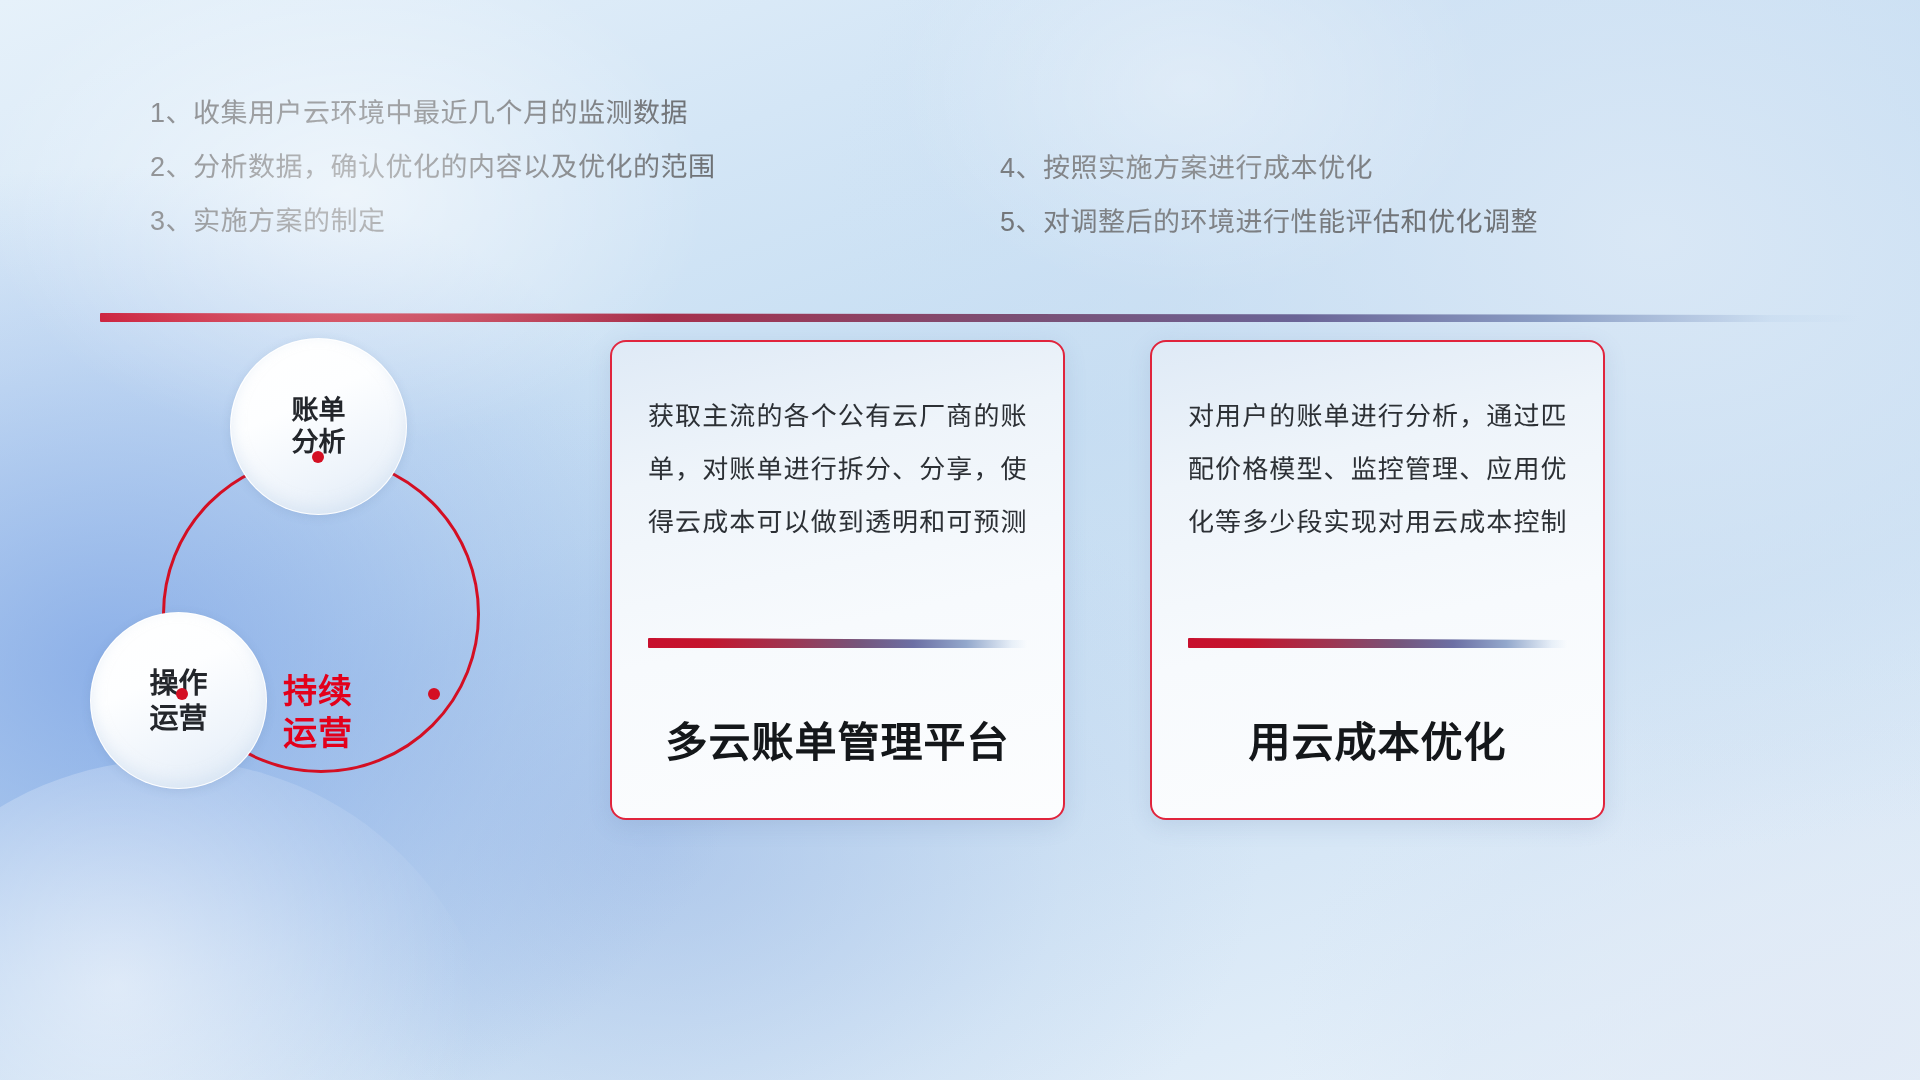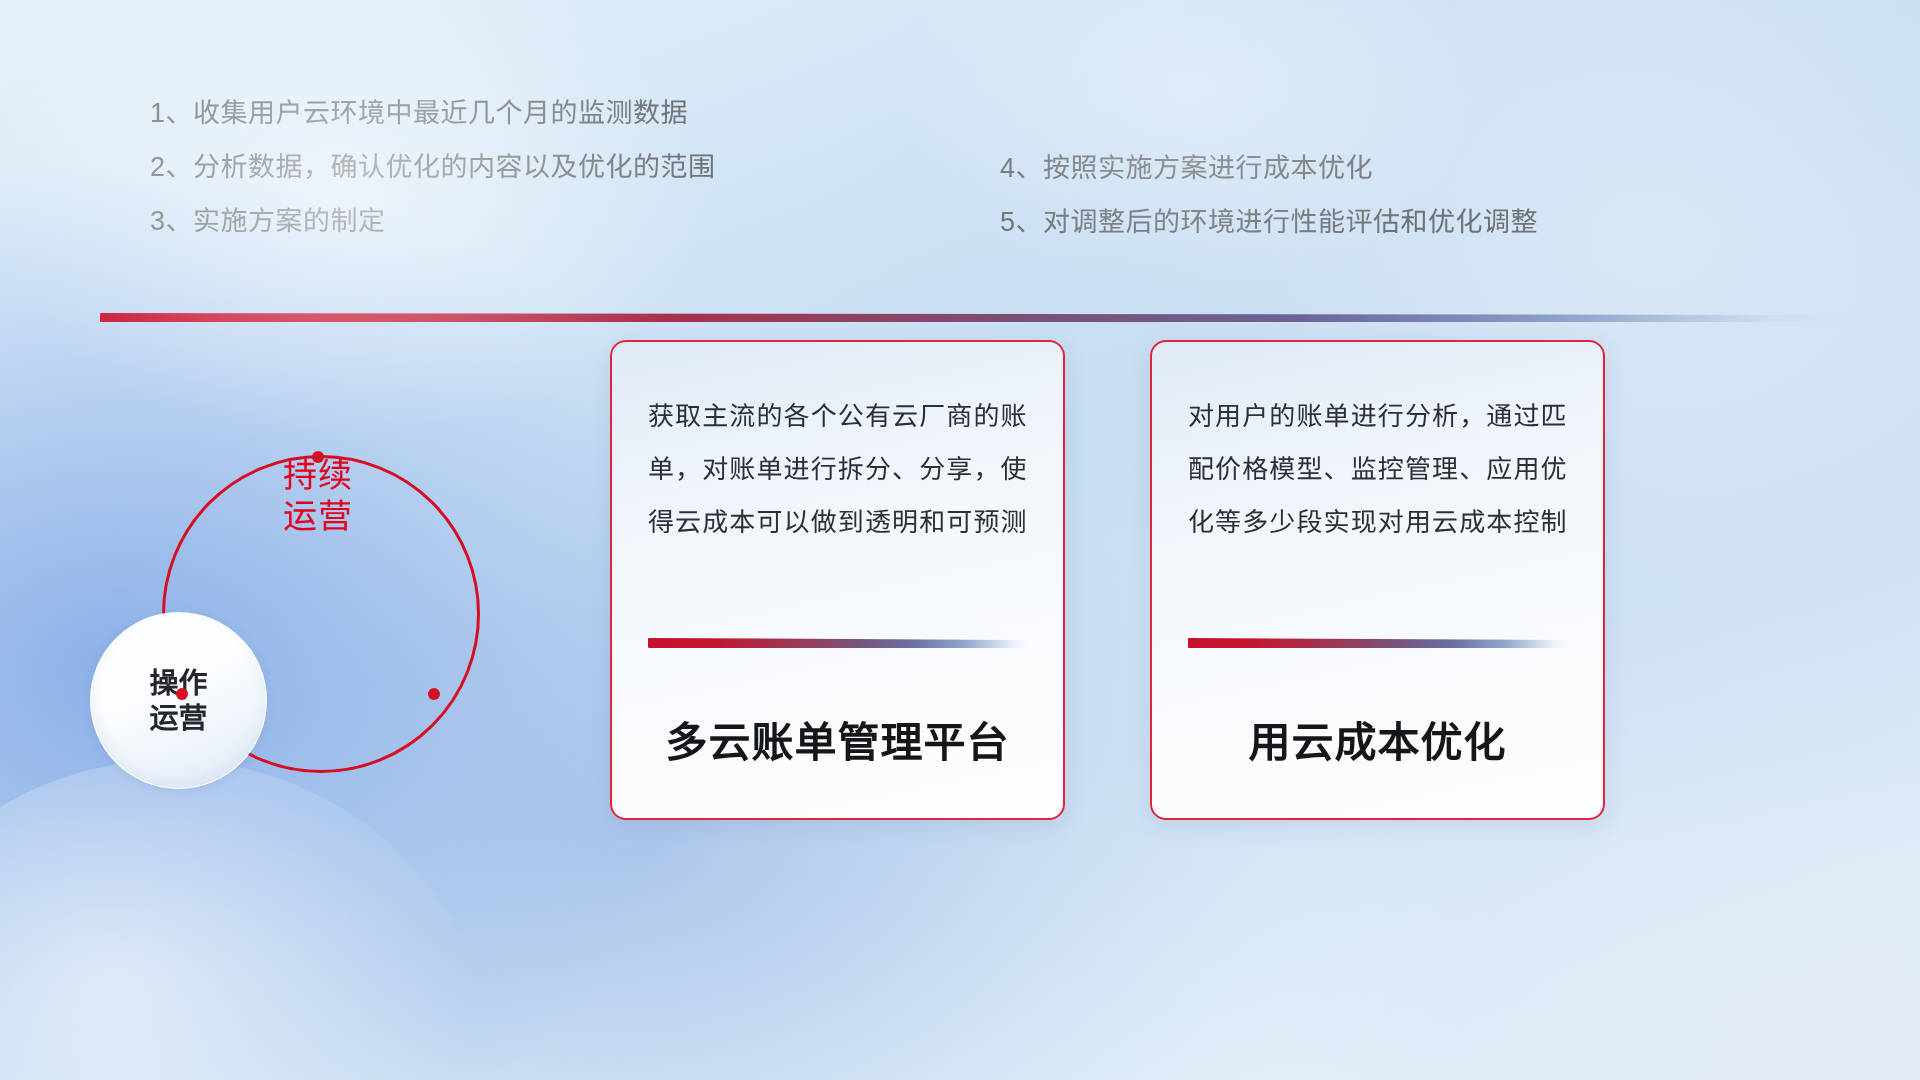--- a/index.html
+++ b/index.html
@@ -82,27 +82,27 @@
   #ring {
     position: absolute;
     left: 72px; top: 105px;
     width: 312px; height: 312px;
     border-radius: 50%;
     border: 3px solid #d40f23;
     z-index: 2;
   }
   #ring-label {
     position: absolute;
-    left: 72px; top: 105px;
+    left: 72px; top: 92px;
     width: 312px; height: 312px;
-    display:flex; align-items:flex-start; justify-content:center;
+    display:flex; align-items:flex-end; justify-content:center;
     text-align:center;
     color:#e3001b;
     font-size: 34px;
-    font-weight: 400;
+    font-weight: 700;
     line-height: 1.22;
     letter-spacing: 1px;
     z-index: 4;
   }
   .node-dot {
     position: absolute;
     width: 12px; height: 12px;
     border-radius: 50%;
     background: #d40f23;
     z-index: 5;
@@ -181,20 +181,23 @@
   <div id="bullets-right" class="bullets">
     <div class="line">4、按照实施方案进行成本优化</div>
     <div class="line">5、对调整后的环境进行性能评估和优化调整</div>
   </div>
 
   <div id="top-rule"></div>
 
   <div id="venn">
     <div id="ring"></div>
 
+    <div id="bubble-top" class="bubble">
+      <span><span>账单</span><br><span>分析</span></span>
+    </div>
 
     <div id="bubble-left" class="bubble">
       <span><span>操作</span><br><span>运营</span></span>
     </div>
 
 
     <div id="ring-label">
       <span><span>持续</span><br><span>运营</span></span>
     </div>
 

